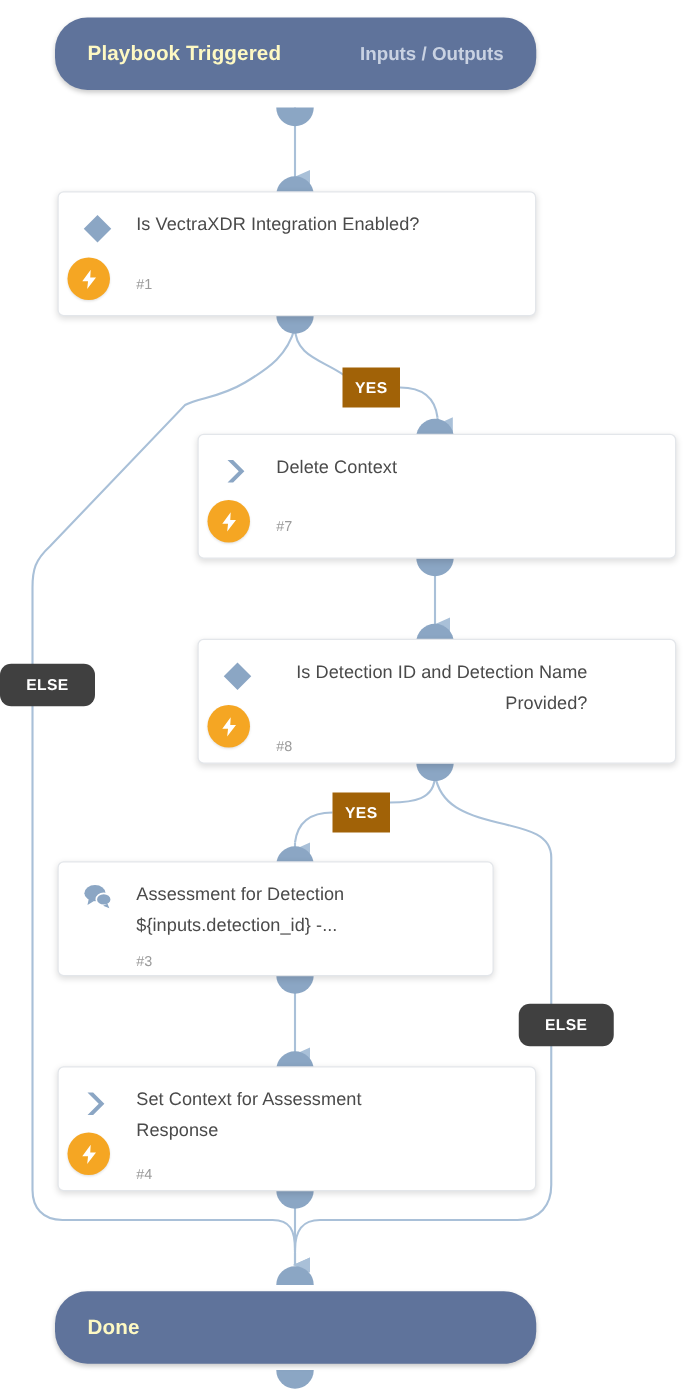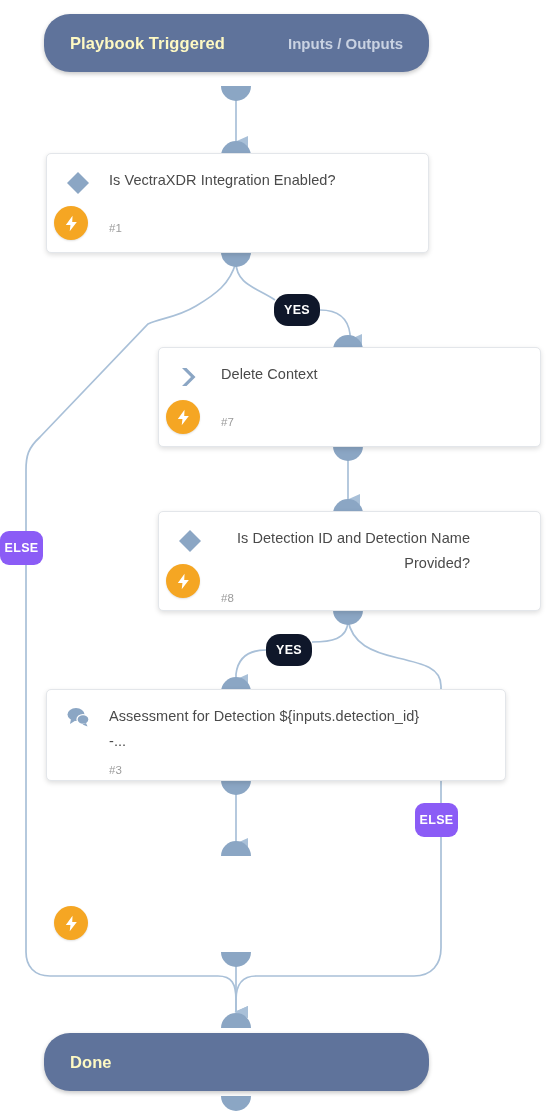--- a/index.html
+++ b/index.html
@@ -114,29 +114,29 @@
     display: flex;
     align-items: center;
     justify-content: center;
     font-size: 12.5px;
     font-weight: bold;
     letter-spacing: 0.3px;
     color: #ffffff;
     border-radius: 9px;
   }
   .branch-yes {
-    background: #0f172a;
+    background: #a16207;
     height: 32px;
     width: 46px;
-    border-radius: 14px;
+    border-radius: 0;
   }
   .branch-else {
-    background: #8b5cf6;
+    background: #404040;
     height: 34px;
-    width: 43px;
+    width: 76px;
     border-radius: 9px;
   }
 </style>
 </head>
 <body>
 
 <div id="canvas">
 
   <svg id="edges" viewBox="0 0 549 1119" width="549" height="1119">
     <defs>
@@ -239,33 +239,42 @@
       <div class="card-title">Is Detection ID and Detection Name Provided?</div>
     </div>
     <div class="card-num" style="top:80px;">#8</div>
   </div>
   <div class="bolt-badge" style="left:166px; top:564px;">
     <svg width="17" height="17" viewBox="0 0 24 24">
       <path d="M13.5 1 L4 14 L10.5 14 L9.5 23 L19.5 10 L13 10 Z" fill="#ffffff"></path>
     </svg>
   </div>
 
-  <div class="card" style="left:46px; top:689px; width:460px; height:92px;text-decoration:underline;">
+  <div class="card" style="left:46px; top:689px; width:349px; height:92px;text-decoration:underline;">
     <svg class="glyph" style="top:14px;" viewBox="0 0 26 26">
       <ellipse cx="11" cy="10.5" rx="8.5" ry="6.5" fill="#8ba6c4"></ellipse>
       <path d="M6 15 L5 20 L10.5 16.5 Z" fill="#8ba6c4"></path>
       <ellipse cx="18" cy="15.5" rx="6" ry="4.8" fill="#8ba6c4" stroke="#ffffff" stroke-width="1.3"></ellipse>
       <path d="M21 19 L22.5 22.5 L17.5 20.5 Z" fill="#8ba6c4"></path>
     </svg>
     <div class="card-row" style="padding-right:70px;">
       <div class="card-title">Assessment for Detection ${inputs.detection_id} -...</div>
     </div>
     <div class="card-num" style="top:74px;">#3</div>
   </div>
 
+  <div class="card" style="left:46px; top:853px; width:383px; height:100px;">
+    <svg class="glyph" viewBox="0 0 26 26">
+      <path d="M5 4 L14 13 L5 22 L9.5 22 L18.5 13 L9.5 4 Z" fill="#8ba6c4"></path>
+    </svg>
+    <div class="card-row" style="padding-right:70px;">
+      <div class="card-title">Set Context for Assessment Response</div>
+    </div>
+    <div class="card-num" style="top:80px;">#4</div>
+  </div>
   <div class="bolt-badge" style="left:54px; top:906px;">
     <svg width="17" height="17" viewBox="0 0 24 24">
       <path d="M13.5 1 L4 14 L10.5 14 L9.5 23 L19.5 10 L13 10 Z" fill="#ffffff"></path>
     </svg>
   </div>
 
   <div class="terminal" style="left:44px; top:1033px; width:385px; height:58px;">
     <span class="terminal-title">Done</span>
   </div>
 

